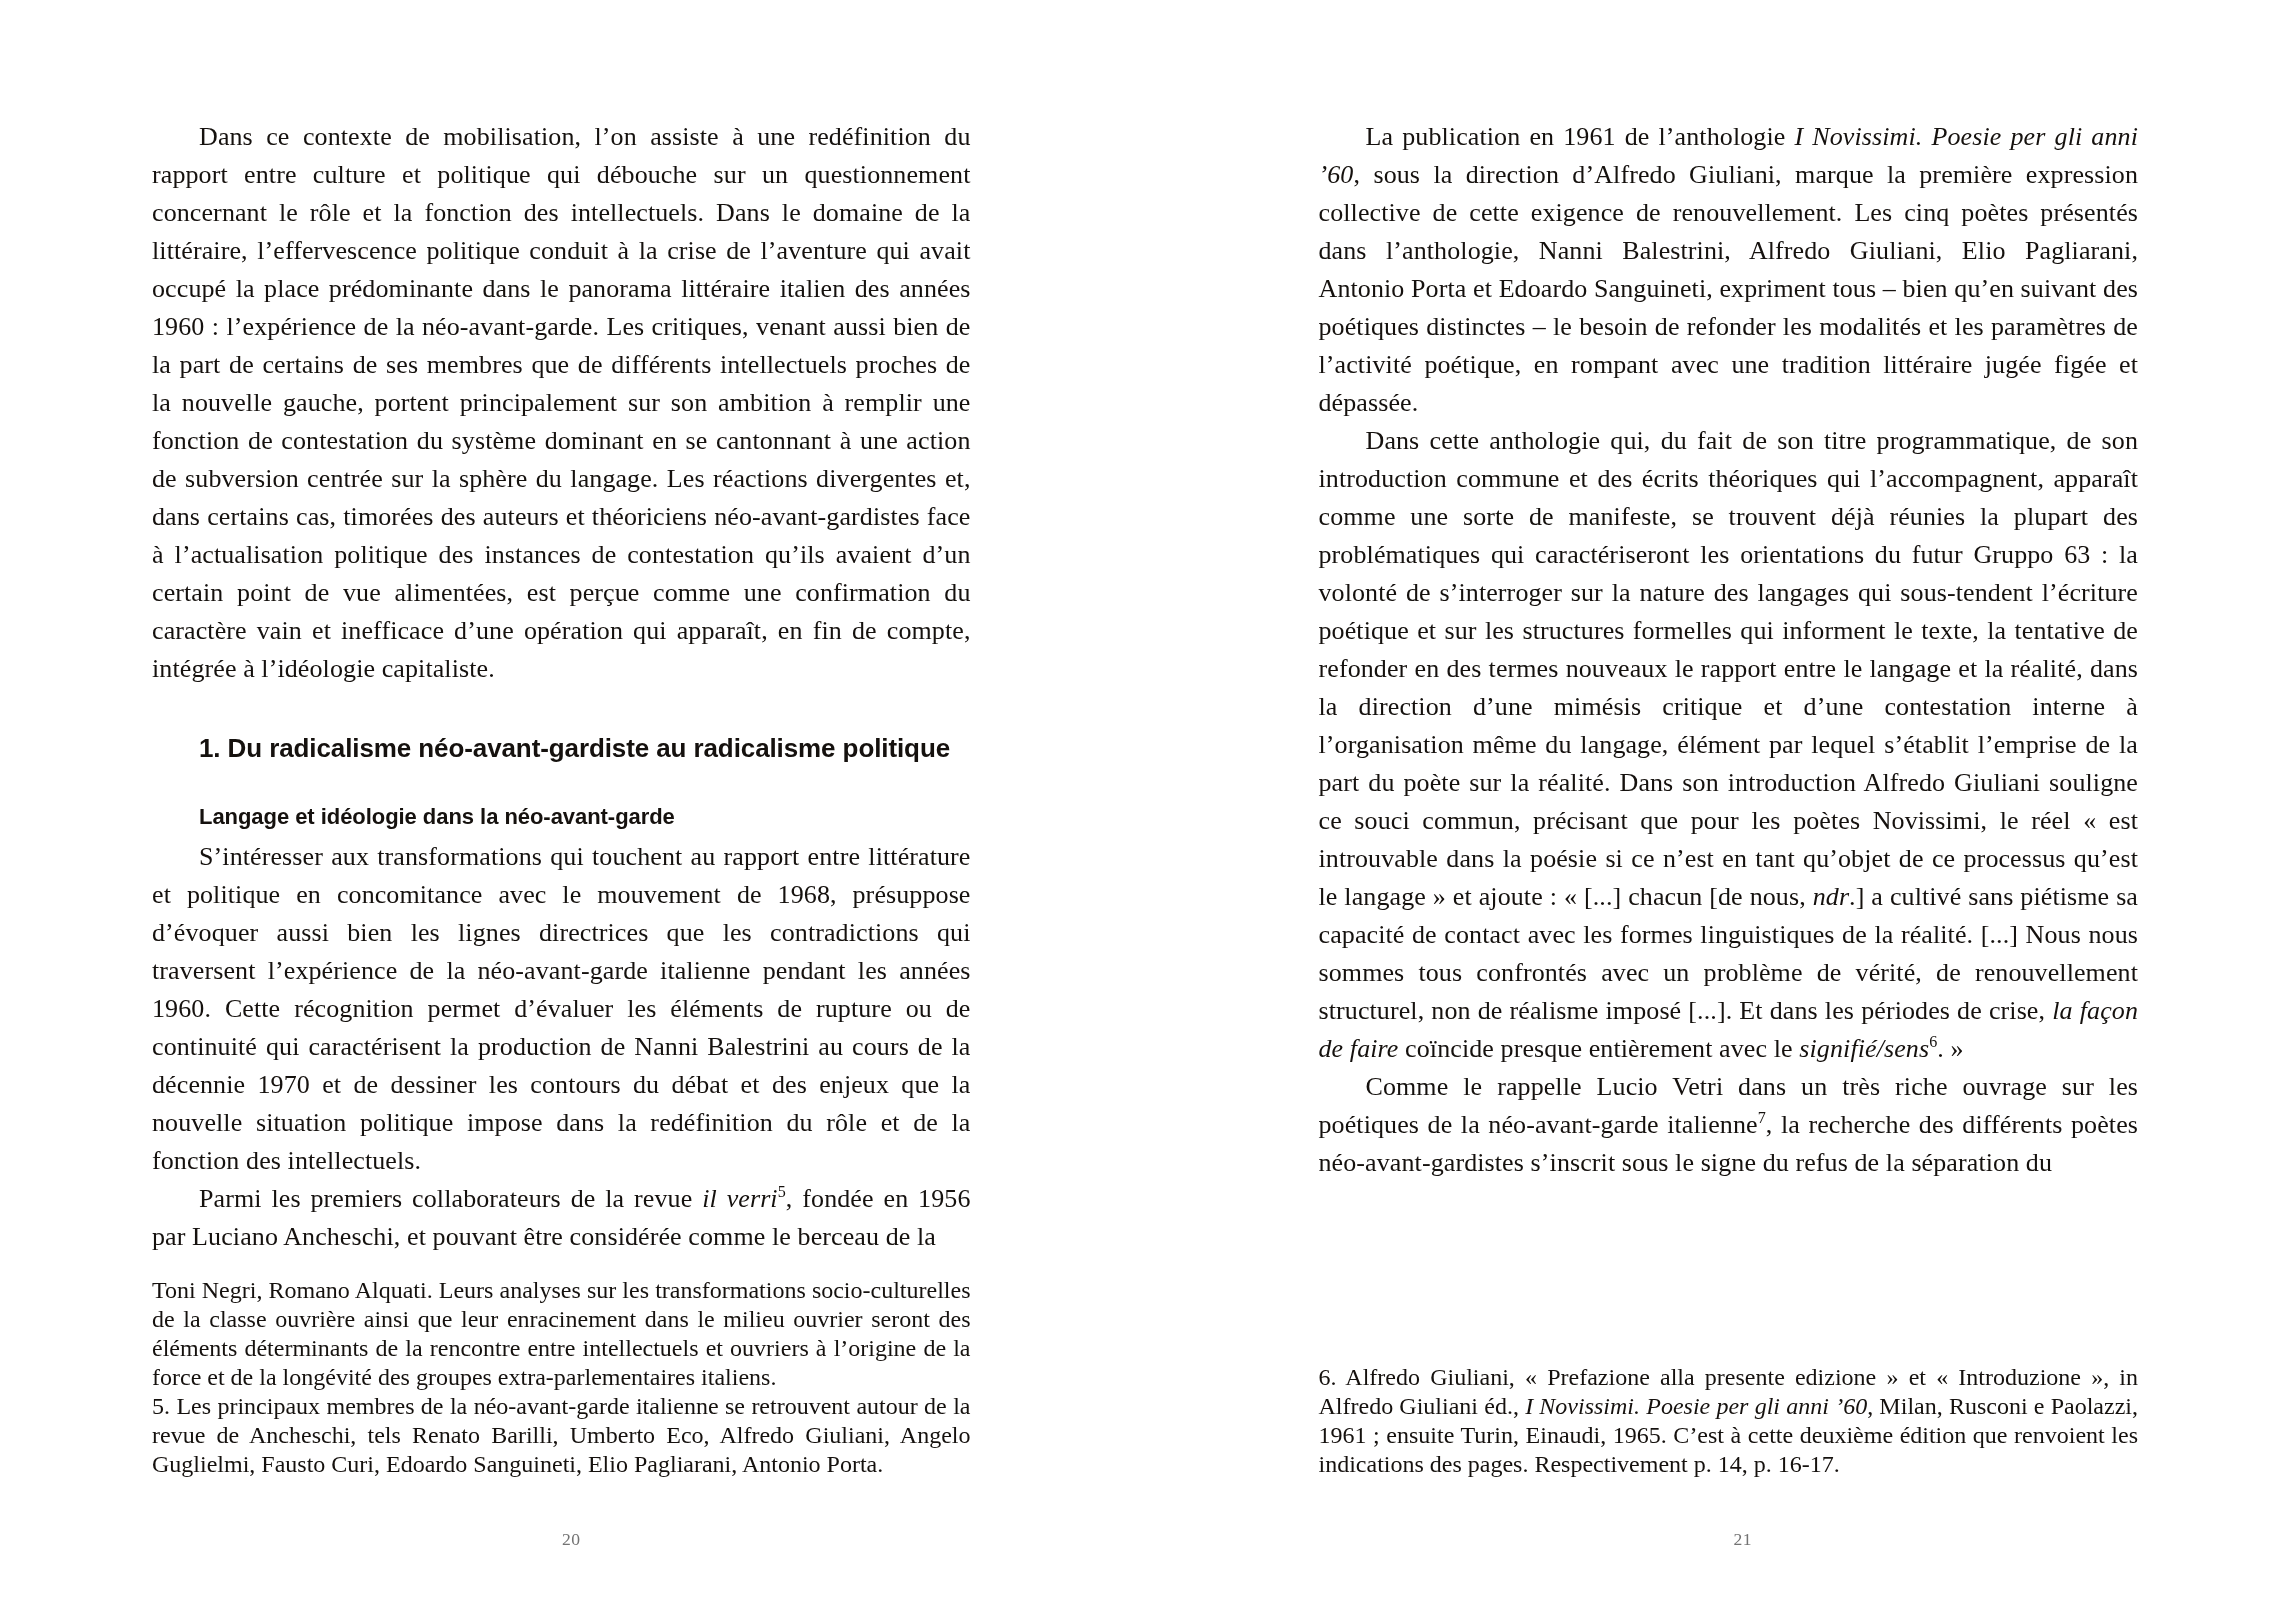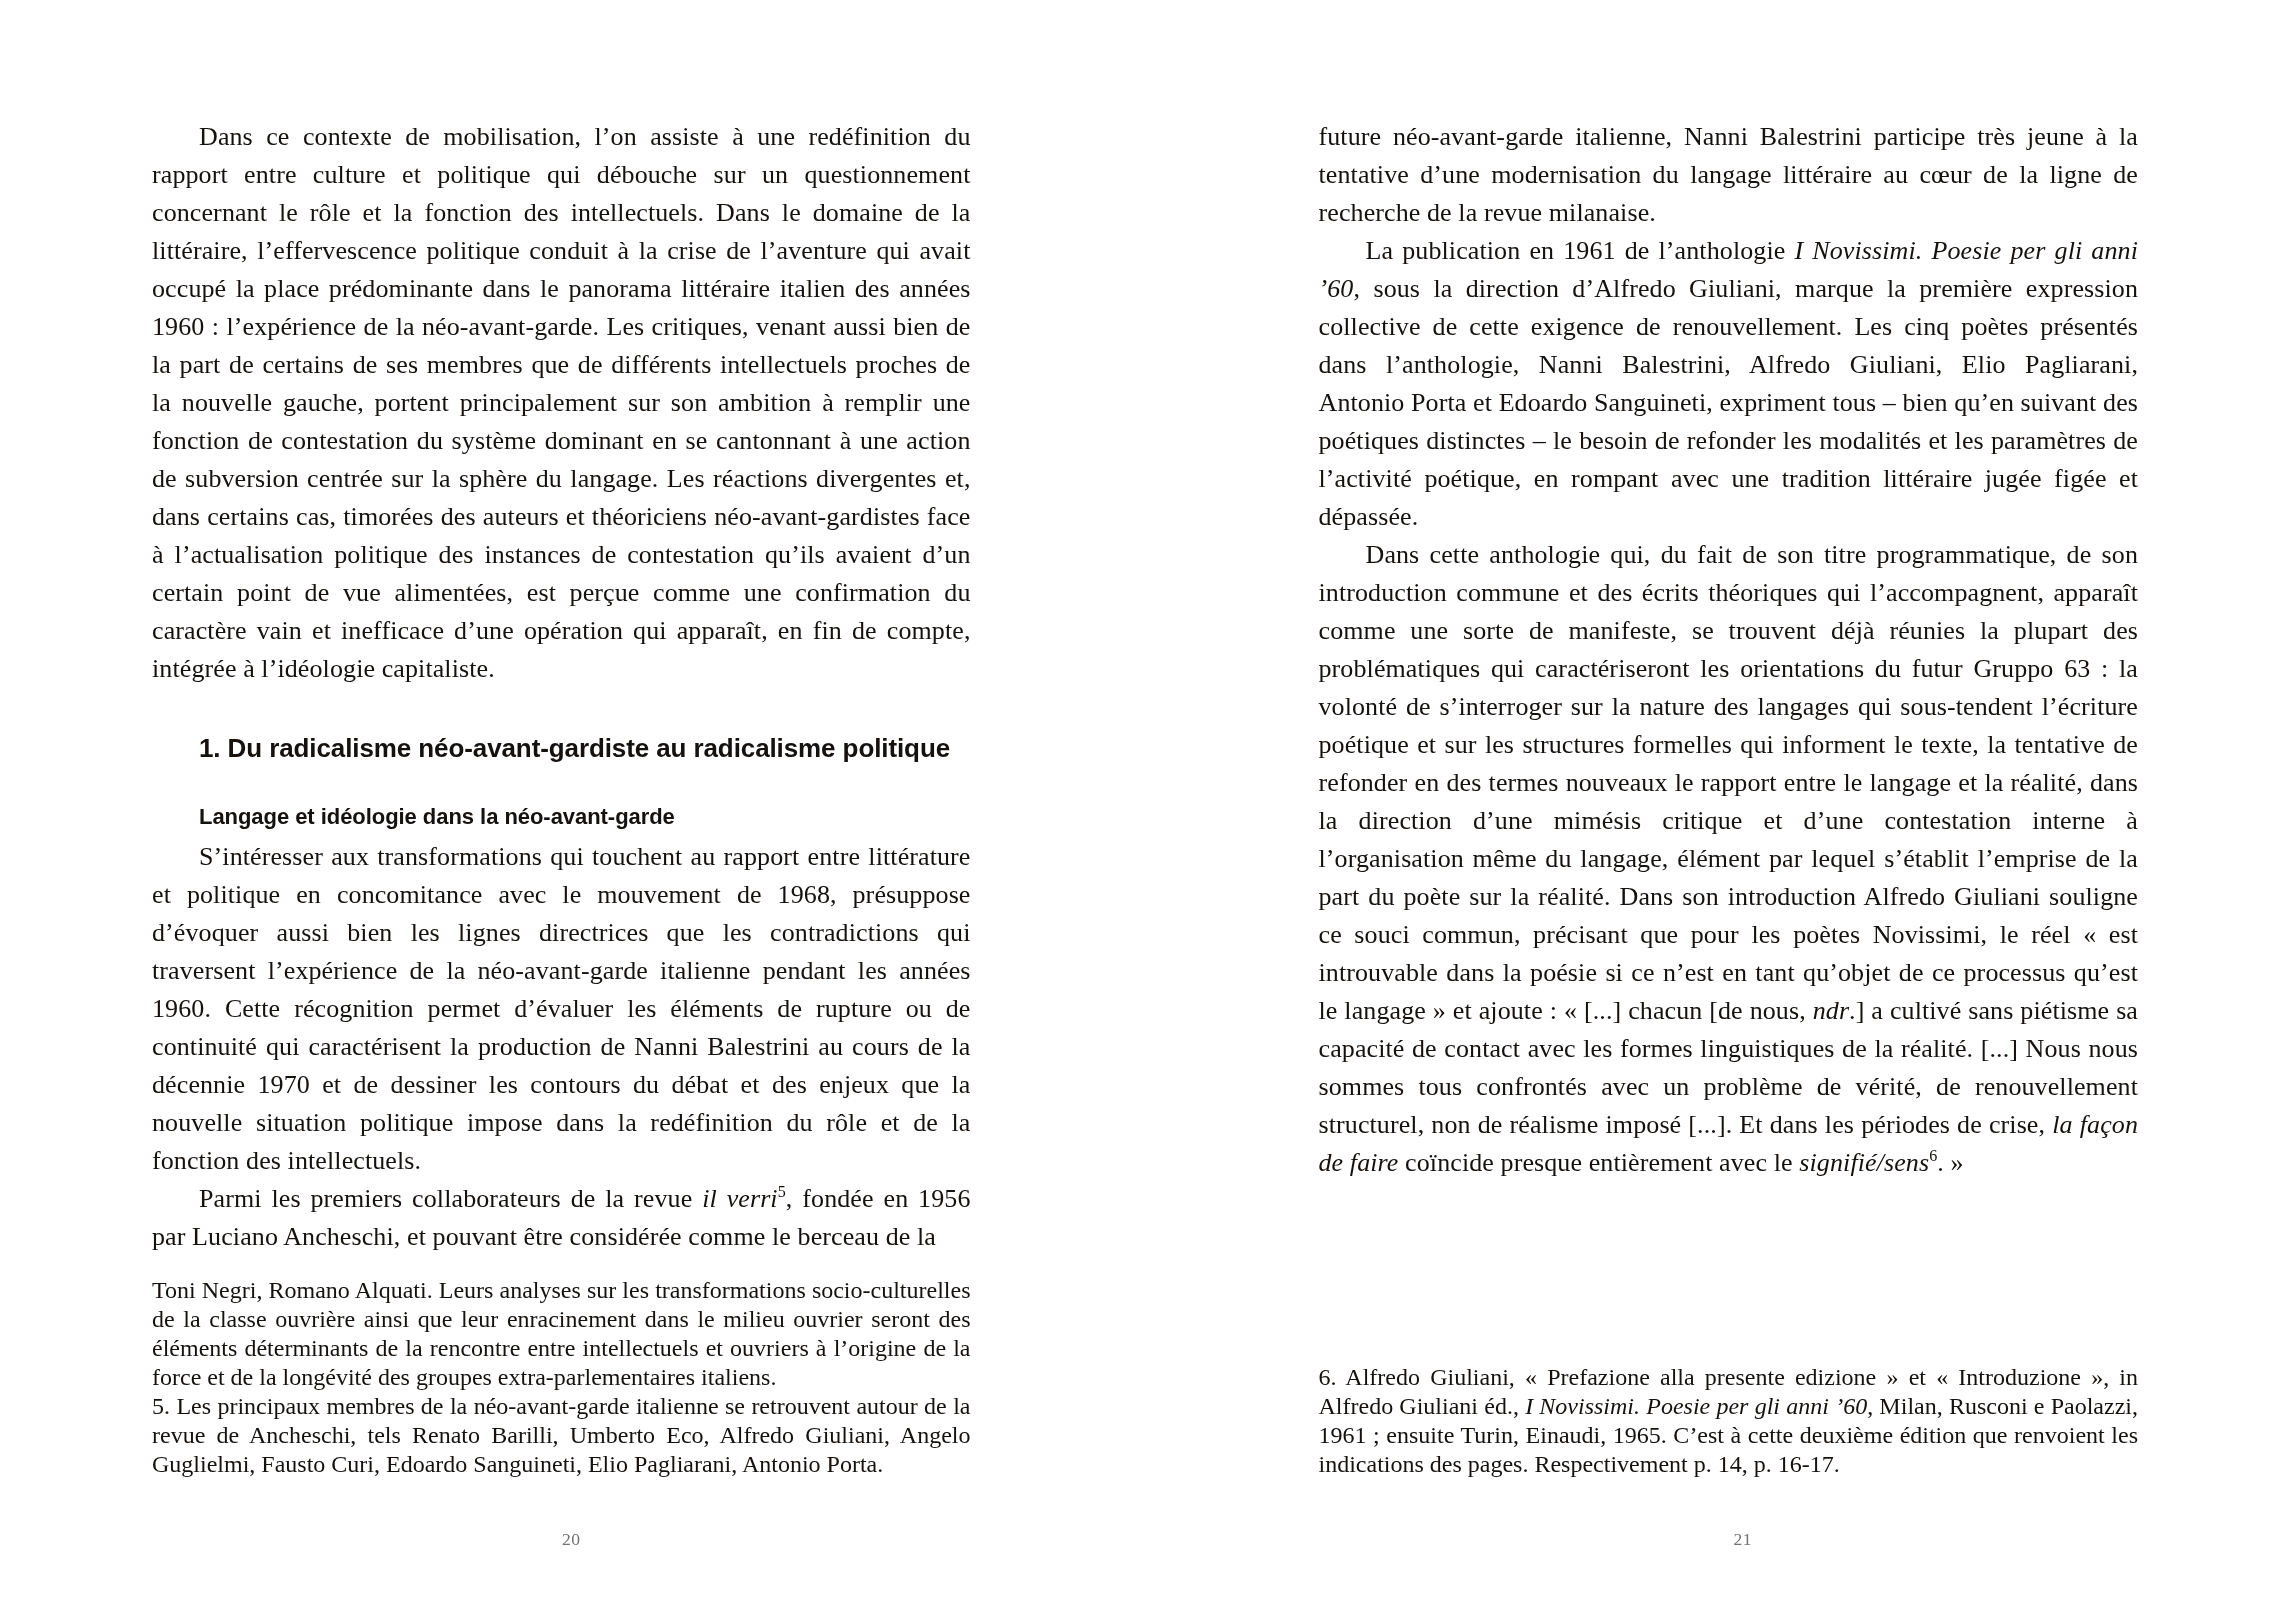--- a/index.html
+++ b/index.html
@@ -126,26 +126,26 @@
       <p>Toni Negri, Romano Alquati. Leurs analyses sur les transformations socio-culturelles de la classe ouvrière ainsi que leur enracinement dans le milieu ouvrier seront des éléments déterminants de la rencontre entre intellectuels et ouvriers à l’origine de la force et de la longévité des groupes extra-parlementaires italiens.</p>
       <p>5. Les principaux membres de la néo-avant-garde italienne se retrouvent autour de la revue de Ancheschi, tels Renato Barilli, Umberto Eco, Alfredo Giuliani, Angelo Guglielmi, Fausto Curi, Edoardo Sanguineti, Elio Pagliarani, Antonio Porta.</p>
     </div>
 
     <div class="folio">20</div>
   </div>
 
   <div class="page page-right">
     <div class="body-col">
 
-      <p class="para">future néo-avant-garde italienne, Nanni Balestrini participe très jeune à la tentative d’une modernisation du langage littéraire au cœur de la ligne de recherche de la revue milanaise.</p>
 
       <p class="para indent">La publication en 1961 de l’anthologie <i>I Novissimi. Poesie per gli anni ’60</i>, sous la direction d’Alfredo Giuliani, marque la première expression collective de cette exigence de renouvellement. Les cinq poètes présentés dans l’anthologie, Nanni Balestrini, Alfredo Giuliani, Elio Pagliarani, Antonio Porta et Edoardo Sanguineti, expriment tous – bien qu’en suivant des poétiques distinctes – le besoin de refonder les modalités et les paramètres de l’activité poétique, en rompant avec une tradition littéraire jugée figée et dépassée.</p>
 
       <p class="para indent">Dans cette anthologie qui, du fait de son titre programmatique, de son introduction commune et des écrits théoriques qui l’accompagnent, apparaît comme une sorte de manifeste, se trouvent déjà réunies la plupart des problématiques qui caractériseront les orientations du futur Gruppo 63 : la volonté de s’interroger sur la nature des langages qui sous-tendent l’écriture poétique et sur les structures formelles qui informent le texte, la tentative de refonder en des termes nouveaux le rapport entre le langage et la réalité, dans la direction d’une mimésis critique et d’une contestation interne à l’organisation même du langage, élément par lequel s’établit l’emprise de la part du poète sur la réalité. Dans son introduction Alfredo Giuliani souligne ce souci commun, précisant que pour les poètes Novissimi, le réel « est introuvable dans la poésie si ce n’est en tant qu’objet de ce processus qu’est le langage » et ajoute : « [...] chacun [de nous, <i>ndr</i>.] a cultivé sans piétisme sa capacité de contact avec les formes linguistiques de la réalité. [...] Nous nous sommes tous confrontés avec un problème de vérité, de renouvellement structurel, non de réalisme imposé [...]. Et dans les périodes de crise, <i>la façon de faire</i> coïncide presque entièrement avec le <i>signifié/sens</i><sup>6</sup>. »</p>
 
+      <p class="para indent">Comme le rappelle Lucio Vetri dans un très riche ouvrage sur les poétiques de la néo-avant-garde italienne<sup>7</sup>, la recherche des différents poètes néo-avant-gardistes s’inscrit sous le signe du refus de la séparation du</p>
     </div>
 
     <div class="notes">
       <p>6. Alfredo Giuliani, « Prefazione alla presente edizione » et « Introduzione », in Alfredo Giuliani éd., <i>I Novissimi. Poesie per gli anni ’60</i>, Milan, Rusconi e Paolazzi, 1961 ; ensuite Turin, Einaudi, 1965. C’est à cette deuxième édition que renvoient les indications des pages. Respectivement p. 14, p. 16-17.</p>
     </div>
 
     <div class="folio">21</div>
   </div>
 
 </div>

